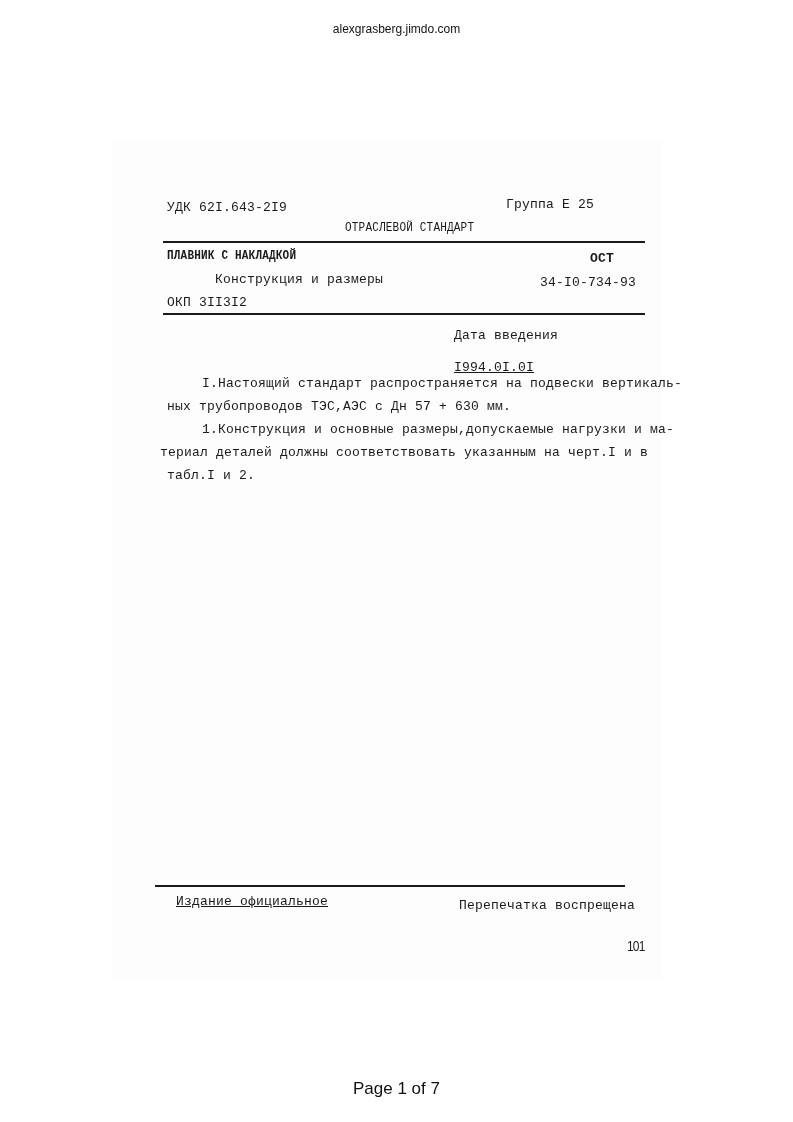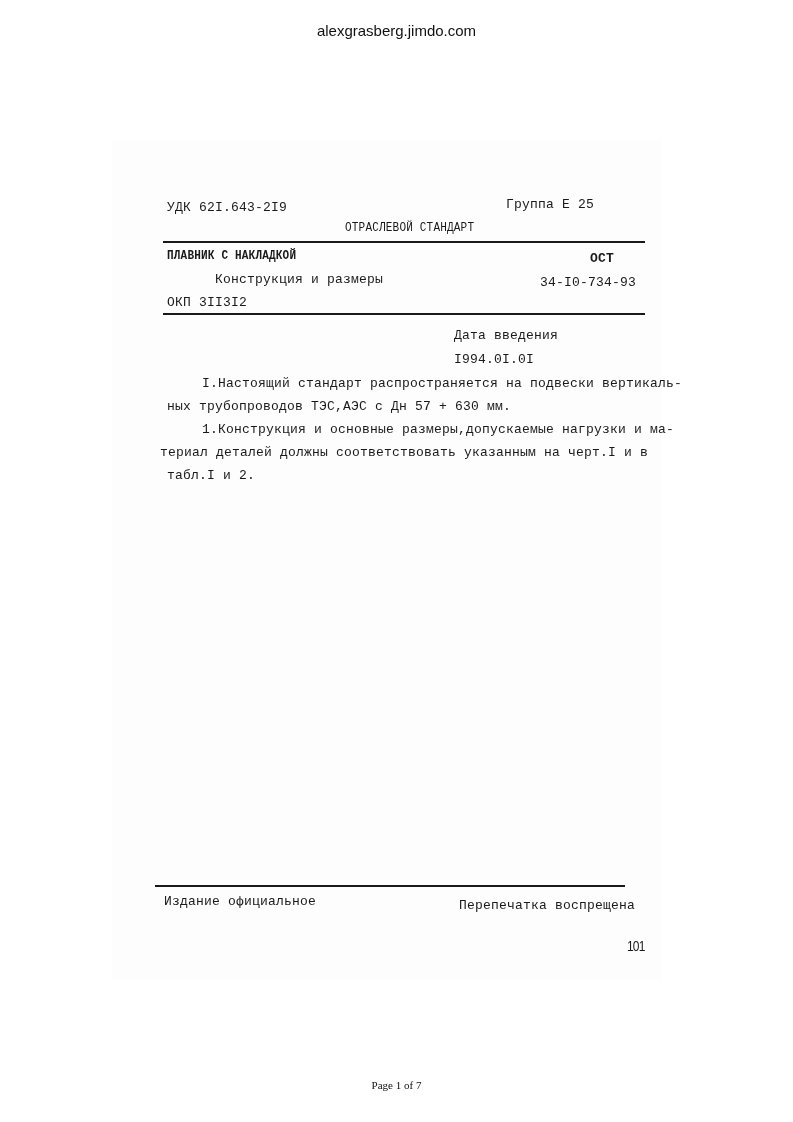--- a/index.html
+++ b/index.html
@@ -4,25 +4,25 @@
 <style>
   html, body { margin: 0; padding: 0; }
   body {
     width: 793px; height: 1122px; position: relative;
     background: #ffffff; overflow: hidden;
     font-family: "Liberation Mono", "DejaVu Sans Mono", monospace;
     color: #1a1a1a;
   }
   .site-header {
     position: absolute; top: 22px; left: 0; width: 793px; text-align: center;
-    font-family: "Liberation Sans", sans-serif; font-size: 15px; color: #111;
+    font-family: "Liberation Sans", sans-serif; font-size: 12px; color: #111;
   }
   .page-footer {
     position: absolute; top: 1079px; left: 0; width: 793px; text-align: center;
-    font-family: Liberation Serif, serif; font-size: 11px; color: #111;
+    font-family: Liberation Sans, sans-serif; font-size: 17px; color: #111;
   }
   .scan {
     position: absolute; left: 112px; top: 140px; width: 550px; height: 840px;
     background: #fdfdfd;
   }
   .t { position: absolute; font-size: 13px; letter-spacing: 0.2px; white-space: nowrap; }
   .cond { transform: scaleX(0.85); transform-origin: left center; }
   .rule { position: absolute; background: #1a1a1a; }
   .pagenum {
     position: absolute; font-family: "Liberation Sans", sans-serif;
@@ -44,28 +44,28 @@
 
 <div class="t cond" style="left:167px; top:248px; font-weight:bold;">ПЛАВНИК С НАКЛАДКОЙ</div>
 <div class="t" style="left:549px; top:251px; font-weight:bold;margin-left:41px;">ОСТ</div>
 <div class="t" style="left:167px; top:272px;margin-left:48px;">Конструкция и размеры</div>
 <div class="t" style="left:528px; top:275px;margin-left:12px;">34-I0-734-93</div>
 <div class="t" style="left:167px; top:295px;">ОКП 3II3I2</div>
 
 <div class="rule" style="left:163px; top:313px; width:482px; height:2px;"></div>
 
 <div class="t" style="left:454px; top:328px;">Дата введения</div>
-<div class="t" style="left:454px; top:352px;">I994.0I.0I</div>
+<div class="t" style="left:454px; top:360px;text-decoration:underline;">I994.0I.0I</div>
 
 <div class="t" style="left:202px; top:376px;">I.Настоящий стандарт распространяется на подвески вертикаль-</div>
 <div class="t" style="left:167px; top:399px;">ных трубопроводов ТЭС,АЭС с Дн 57 + 630 мм.</div>
 <div class="t" style="left:202px; top:422px;">1.Конструкция и основные размеры,допускаемые нагрузки и ма-</div>
 <div class="t" style="left:160px; top:445px;">териал деталей должны соответствовать указанным на черт.I и в</div>
 <div class="t" style="left:167px; top:468px;">табл.I и 2.</div>
 
 <div class="rule" style="left:155px; top:885px; width:470px; height:2px;"></div>
 
-<div class="t" style="left:164px; top:894px;">Издание официальное</div>
+<div class="t" style="left:176px; top:894px;text-decoration:underline;">Издание официальное</div>
 <div class="t" style="left:459px; top:898px;">Перепечатка воспрещена</div>
 
 <div class="pagenum" style="left:627px; top:937px;">101</div>
 
 <div class="page-footer">Page 1 of 7</div>
 
 </body></html>

